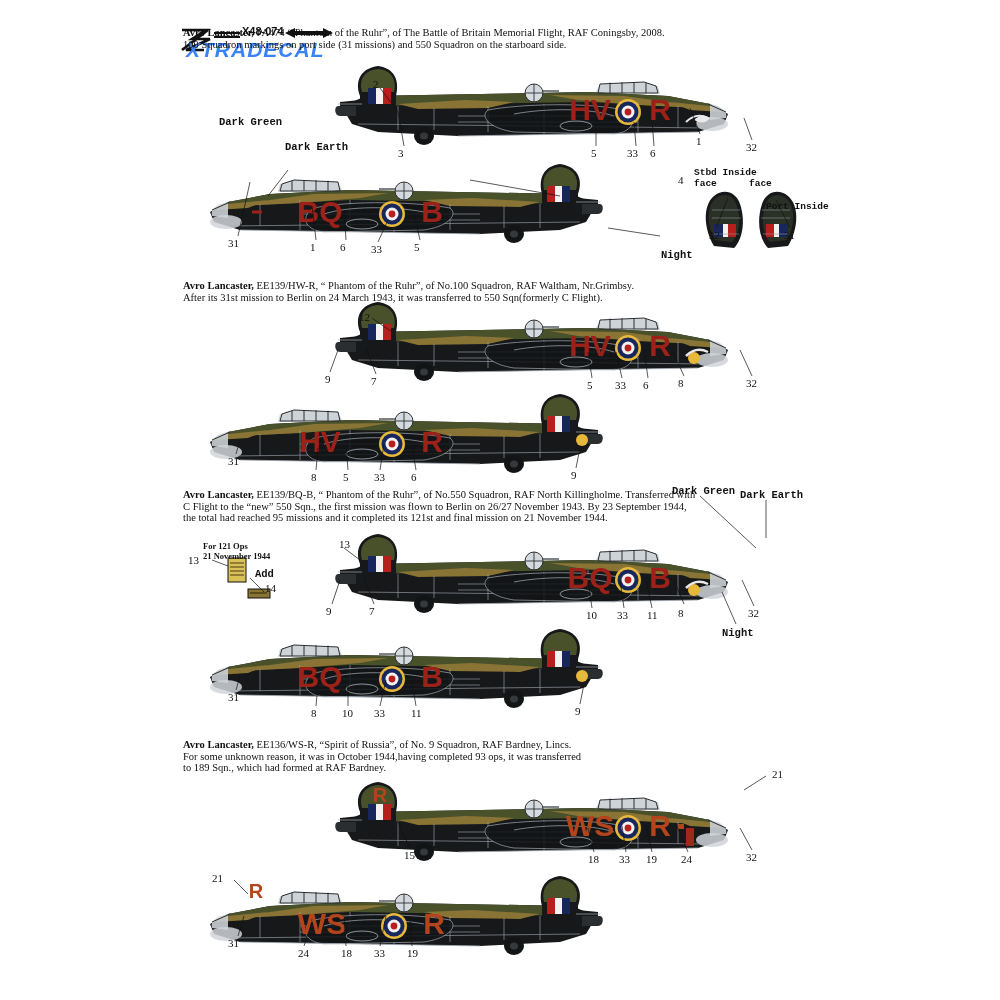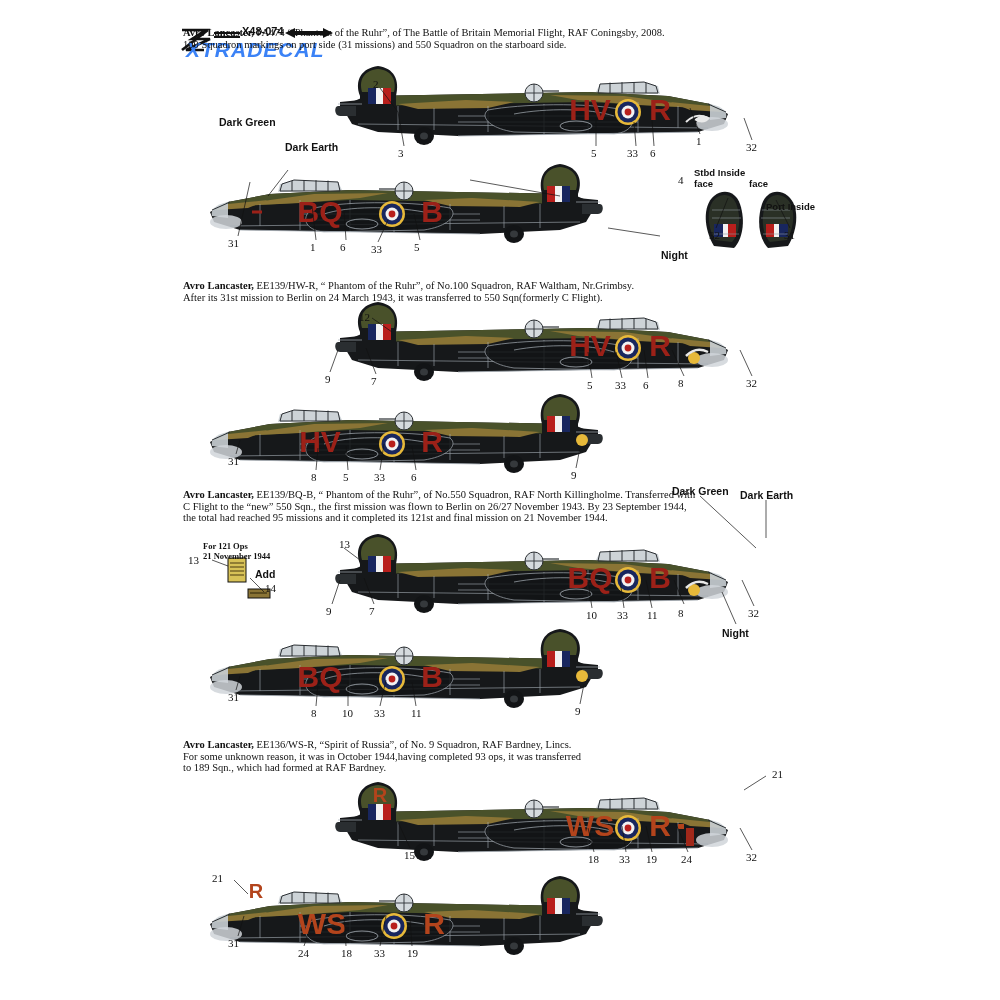--- a/index.html
+++ b/index.html
@@ -18,21 +18,21 @@
   .brand-arrow{position:absolute;left:105px;top:3px;}
   .brand-x{position:absolute;left:0px;top:2px;}
 
   
   .txtblock{position:absolute;font-size:10.5px;line-height:11.6px;color:#111;}
   .txtblock div{white-space:nowrap;}
 
   
   .num{position:absolute;font-size:11px;color:#111;font-family:"Liberation Serif",serif;}
   .lbl{position:absolute;font-size:10.5px;font-weight:bold;color:#111;
-       font-family:Liberation Sans, sans-serif;white-space:nowrap;}
+       font-family:Liberation Mono, monospace;white-space:nowrap;}
   .lbl.small{font-size:9.5px;}
 
   
   .inset-title{position:absolute;font-size:8.5px;font-weight:bold;line-height:10px;text-align:right;}
 </style>
 </head>
 <body>
 
 <div id="sheet">
 

